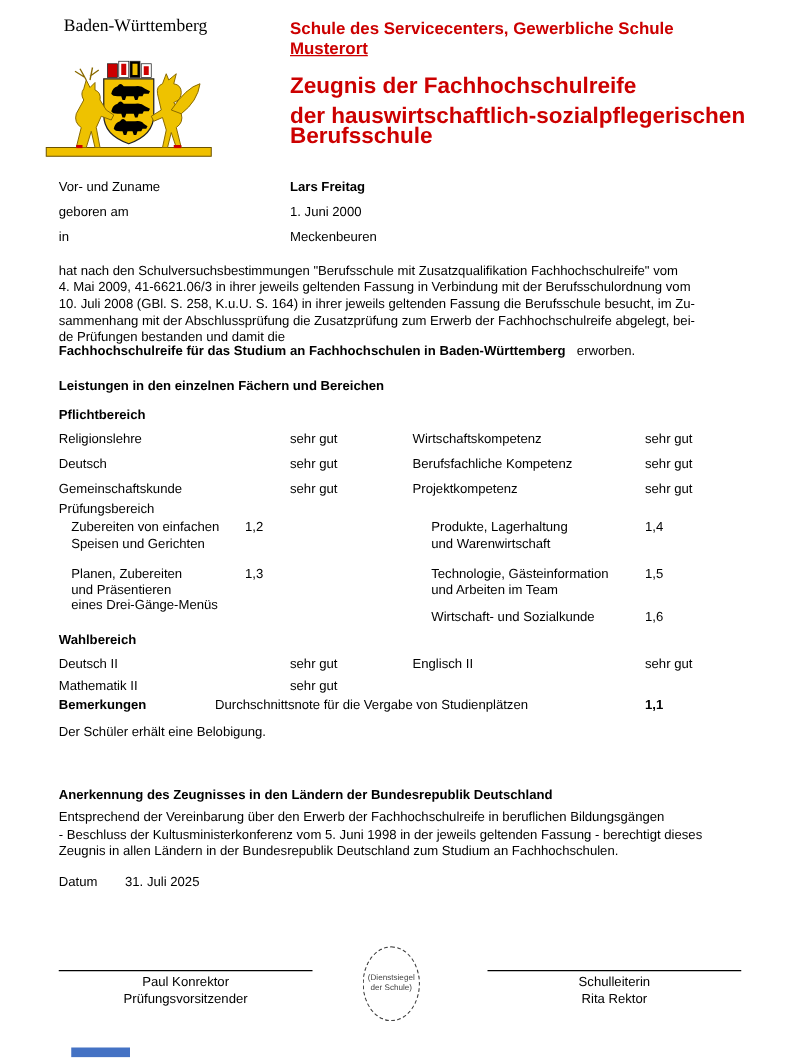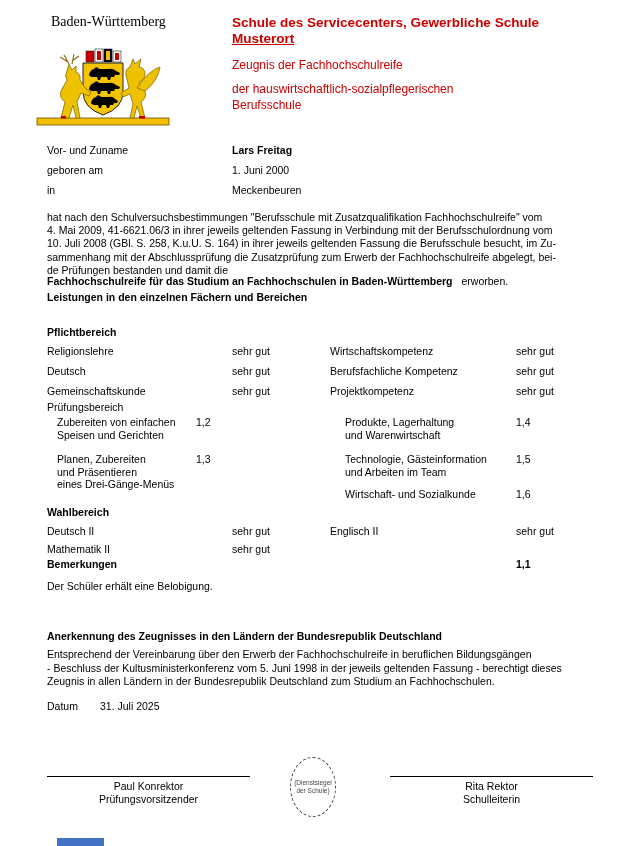--- a/index.html
+++ b/index.html
@@ -5,21 +5,21 @@
   html,body{margin:0;padding:0;background:#fff;}
   .page{
     position:relative;width:629px;height:846px;background:#ffffff;overflow:hidden;
     font-family:"Liberation Sans","DejaVu Sans",sans-serif;font-size:10.5px;color:#000;
   }
   .abs{position:absolute;}
   .b{font-weight:bold;}
   .red{color:var(--heading-red,#cc0000);}
   .serif{font-family:"Liberation Serif","DejaVu Serif",serif;}
   .school-name{font-size:13.5px;font-weight:bold;}
-  .doc-title{font-size:12px;font-weight:normal;}
+  .doc-title{font-size:18px;font-weight:bold;}
   .row{position:absolute;left:0;width:629px;height:14px;}
   .row > span{position:absolute;top:0;white-space:nowrap;}
   .c1{left:47px;}   
   .c2{left:232px;}  
   .c3{left:330px;}  
   .c4{left:516px;}  
   .ci1{left:57px;}  
   .cg1{left:196px;} 
   .ci3{left:345px;} 
   .ml{line-height:12.5px;}
@@ -100,21 +100,21 @@
     <div>hat nach den Schulversuchsbestimmungen "Berufsschule mit Zusatzqualifikation Fachhochschulreife" vom</div>
     <div>4. Mai 2009, 41-6621.06/3 in ihrer jeweils geltenden Fassung in Verbindung mit der Berufsschulordnung vom</div>
     <div>10. Juli 2008 (GBl. S. 258, K.u.U. S. 164) in ihrer jeweils geltenden Fassung die Berufsschule besucht, im Zu-</div>
     <div>sammenhang mit der Abschlussprüfung die Zusatzprüfung zum Erwerb der Fachhochschulreife abgelegt, bei-</div>
     <div>de Prüfungen bestanden und damit die</div>
   </div>
   <div class="abs" style="left:47px;top:275px;white-space:nowrap;">
     <span class="b">Fachhochschulreife für das Studium an Fachhochschulen in Baden-Württemberg</span><span style="margin-left:9px;">erworben.</span>
   </div>
 
-  <div class="abs b" style="left:47px;top:291px;">Leistungen in den einzelnen Fächern und Bereichen</div>
+  <div class="abs b" style="left:47px;top:303px;">Leistungen in den einzelnen Fächern und Bereichen</div>
   <div class="abs b" style="left:47px;top:326px;">Pflichtbereich</div>
 
   <div class="row" style="top:345px;">
     <span class="c1">Religionslehre</span>
     <span class="c2">sehr gut</span>
     <span class="c3">Wirtschaftskompetenz</span>
     <span class="c4">sehr gut</span>
   </div>
   <div class="row" style="top:365px;">
     <span class="c1">Deutsch</span>
@@ -170,20 +170,21 @@
     <span class="c3">Englisch II</span>
     <span class="c4">sehr gut</span>
   </div>
   <div class="row" style="top:543px;">
     <span class="c1">Mathematik II</span>
     <span class="c2">sehr gut</span>
   </div>
 
   <div class="row" style="top:558px;">
     <span class="c1 b">Bemerkungen</span>
+    <span style="left:172px;">Durchschnittsnote für die Vergabe von Studienplätzen</span>
     <span class="c4 b">1,1</span>
   </div>
   <div class="abs" style="left:47px;top:580px;">Der Schüler erhält eine Belobigung.</div>
 
   <div class="abs b" style="left:47px;top:630px;">Anerkennung des Zeugnisses in den Ländern der Bundesrepublik Deutschland</div>
   <div class="abs" style="left:47px;top:648px;line-height:13.5px;width:565px;">
     <div>Entsprechend der Vereinbarung über den Erwerb der Fachhochschulreife in beruflichen Bildungsgängen</div>
     <div>- Beschluss der Kultusministerkonferenz vom 5. Juni 1998 in der jeweils geltenden Fassung - berechtigt dieses</div>
     <div>Zeugnis in allen Ländern in der Bundesrepublik Deutschland zum Studium an Fachhochschulen.</div>
   </div>
@@ -194,22 +195,22 @@
   </div>
 
   <div class="abs sigline" style="left:47px;top:776px;width:203px;"></div>
   <div class="abs sigline" style="left:390px;top:776px;width:203px;"></div>
 
   <div class="abs sigblock" style="left:47px;top:780px;">
     <div>Paul Konrektor</div>
     <div>Prüfungsvorsitzender</div>
   </div>
   <div class="abs sigblock" style="left:390px;top:780px;">
+    <div>Schulleiterin</div>
     <div>Rita Rektor</div>
-    <div>Schulleiterin</div>
   </div>
 
   <div class="abs seal" style="left:290px;top:757px;">
     <div>(Dienstsiegel</div>
     <div>der Schule)</div>
   </div>
 
   <div class="abs blue-bar" style="left:57px;top:838px;width:47px;height:8px;"></div>
 
 </div>

